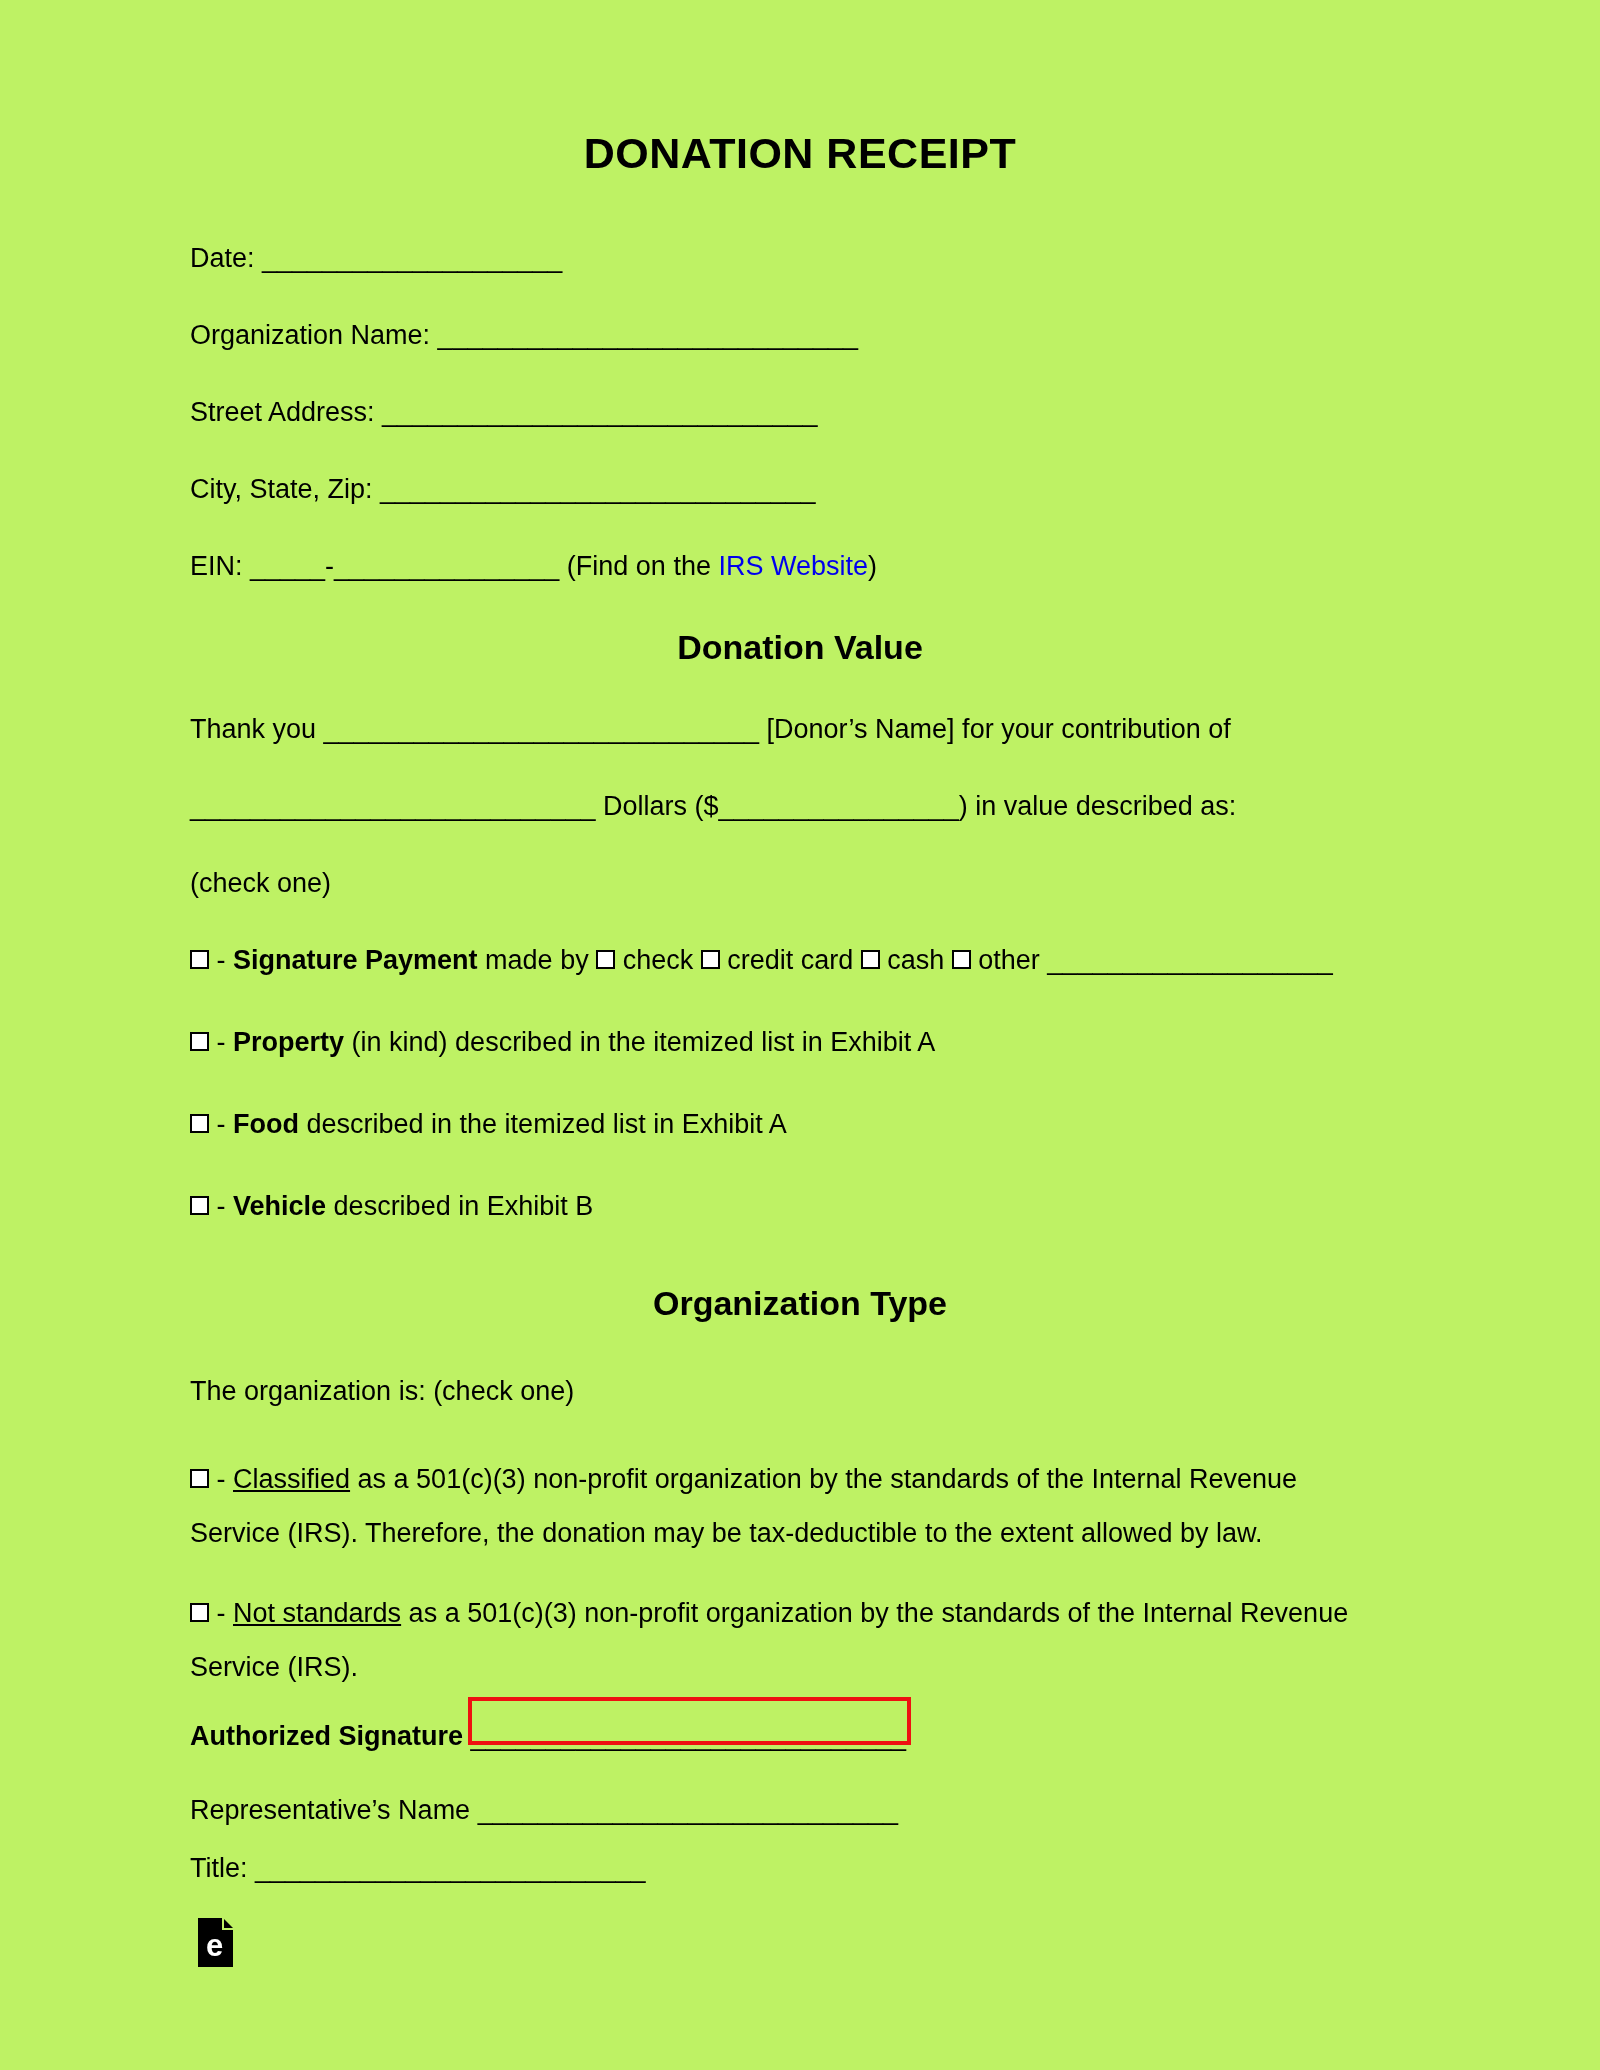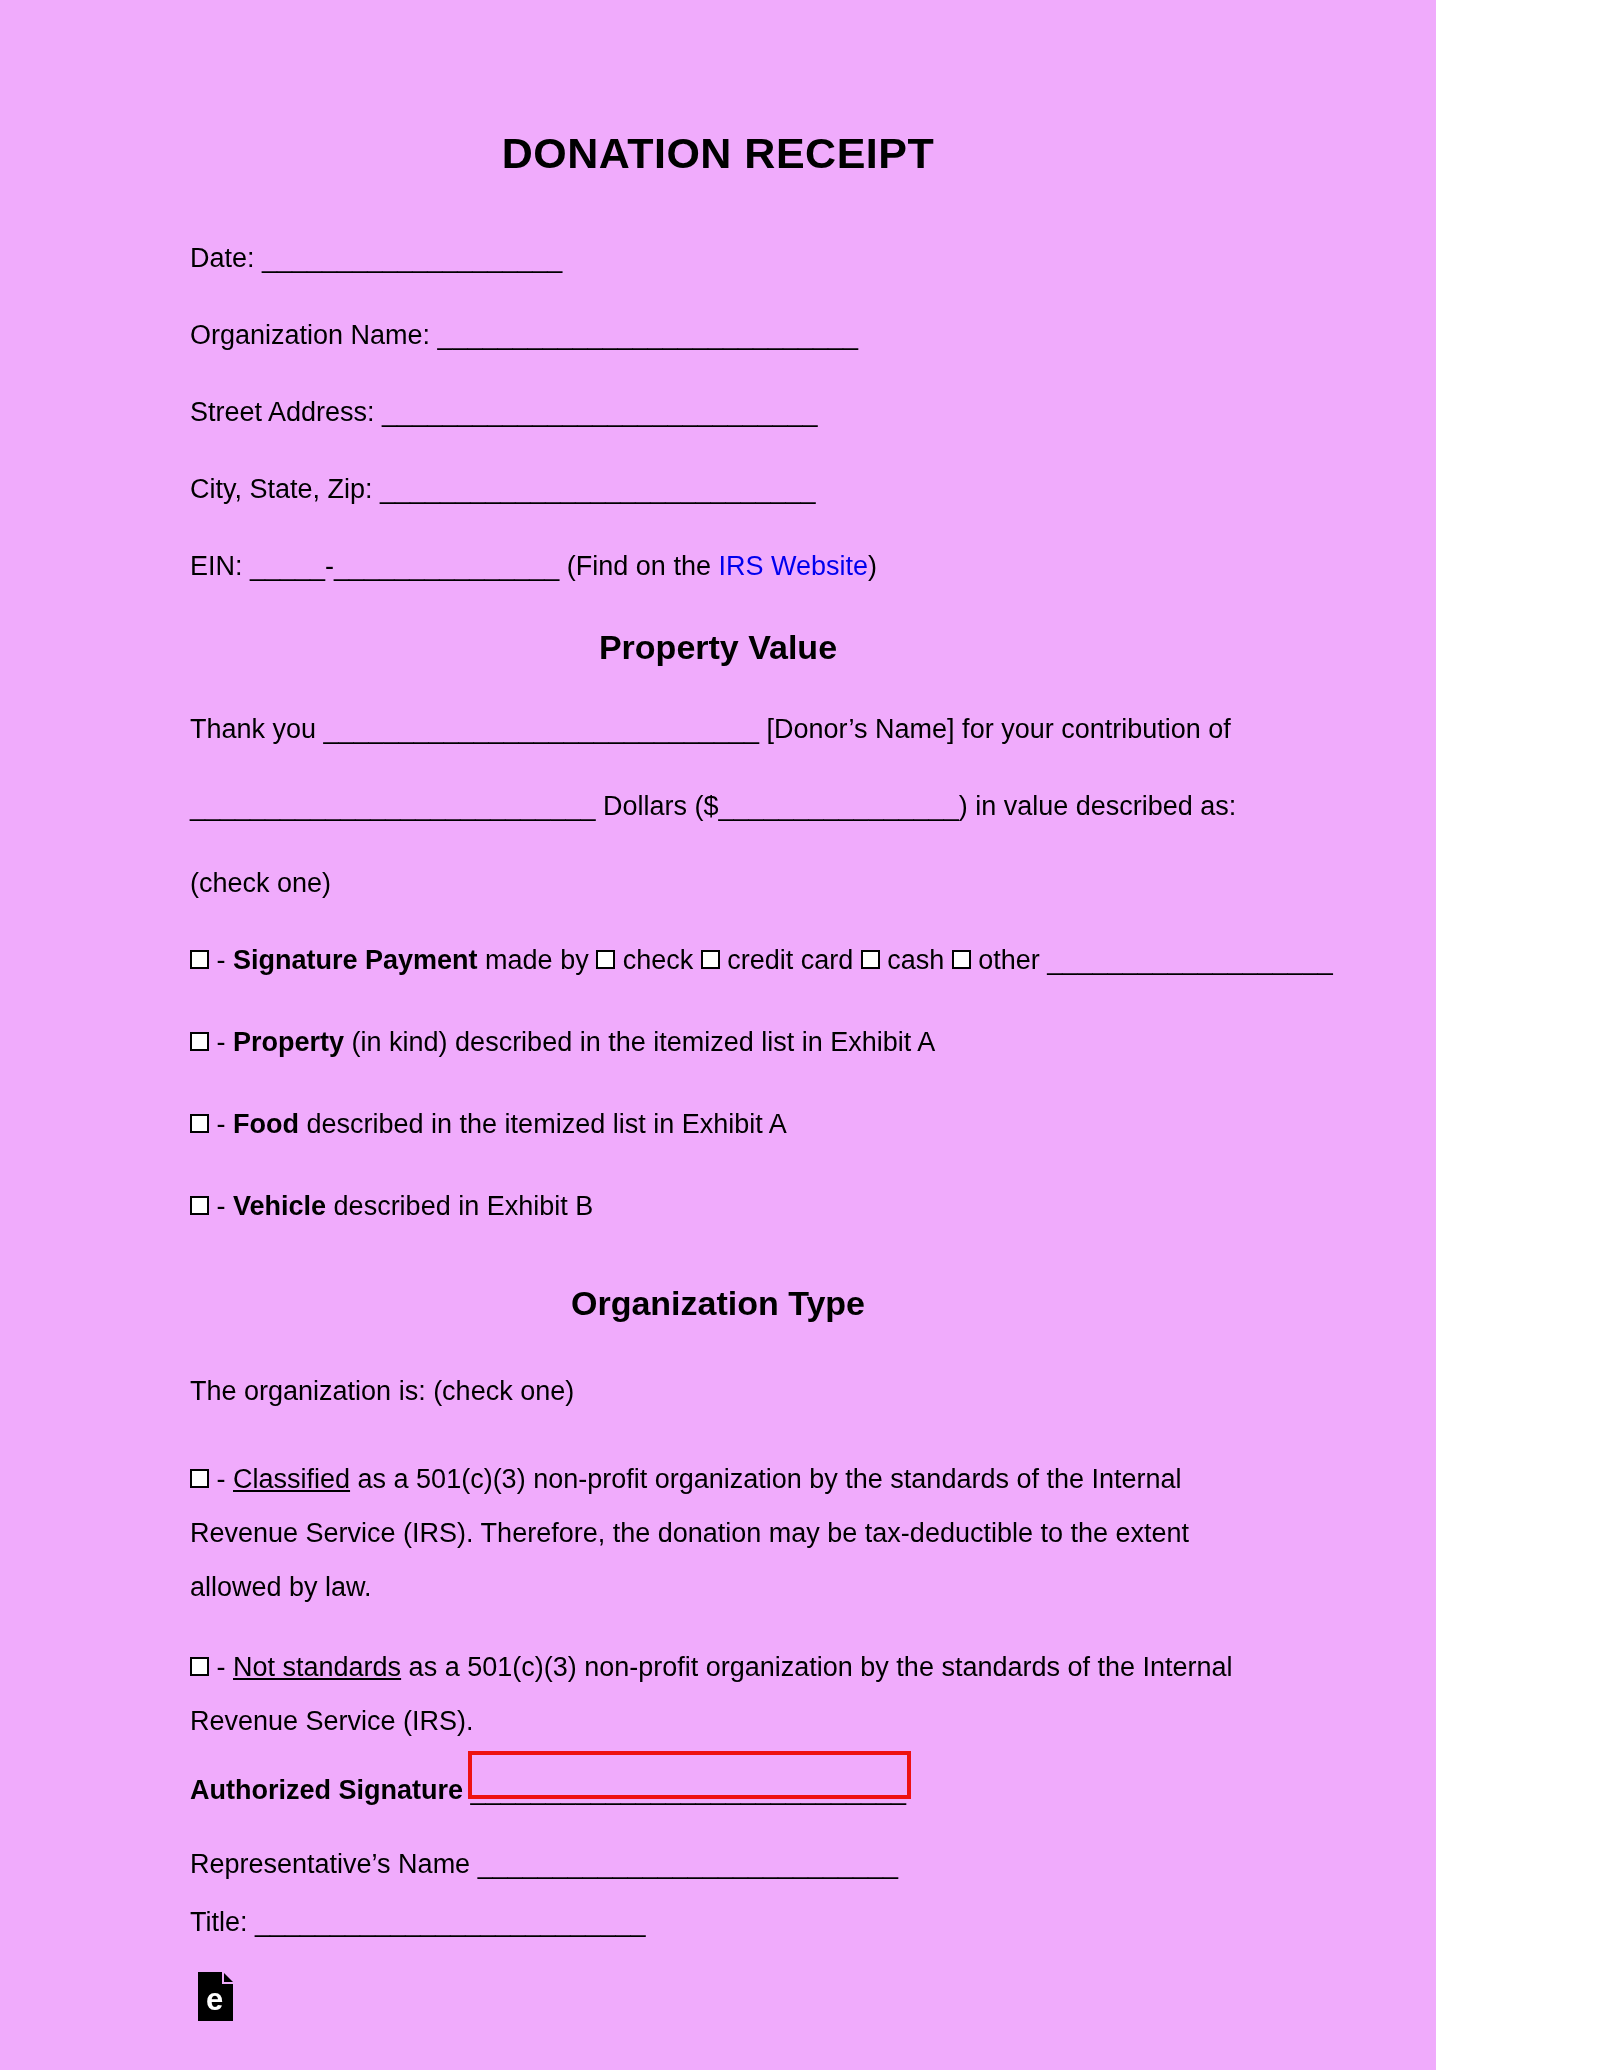--- a/index.html
+++ b/index.html
@@ -1,19 +1,19 @@
 <!DOCTYPE html>
 <html><head>
 <meta charset="utf-8">
 <style>
   html,body{margin:0;padding:0;background:#ffffff;}
   .page{
     position:relative;
-    width:1436px;height:2070px;
-    background:#f0abfc;
+    width:1600px;height:2070px;
+    background:#bef264;
     font-family:"Liberation Sans","DejaVu Sans",sans-serif;
     color:#000;
     overflow:hidden;
   }
   .content{padding:128px 190px 0 190px;}
   h1.doc-title{
     font-size:43px;line-height:50px;font-weight:bold;
     text-align:center;margin:0 0 64px 0;letter-spacing:0.5px;
   }
   h2.section-heading{
@@ -68,21 +68,21 @@
     </div>
 
     <div class="row">
       <span>City, State, Zip: _____________________________</span>
     </div>
 
     <div class="row">
       <span>EIN: _____-_______________ (Find on the </span><a class="link">IRS Website</a><span>)</span>
     </div>
 
-    <h2 class="section-heading">Property Value</h2>
+    <h2 class="section-heading">Donation Value</h2>
 
     <div class="row">
       <span>Thank you _____________________________ [Donor’s Name] for your contribution of</span>
     </div>
 
     <div class="row">
       <span>___________________________ Dollars ($________________) in value described as:</span>
     </div>
 
     <div class="row">

